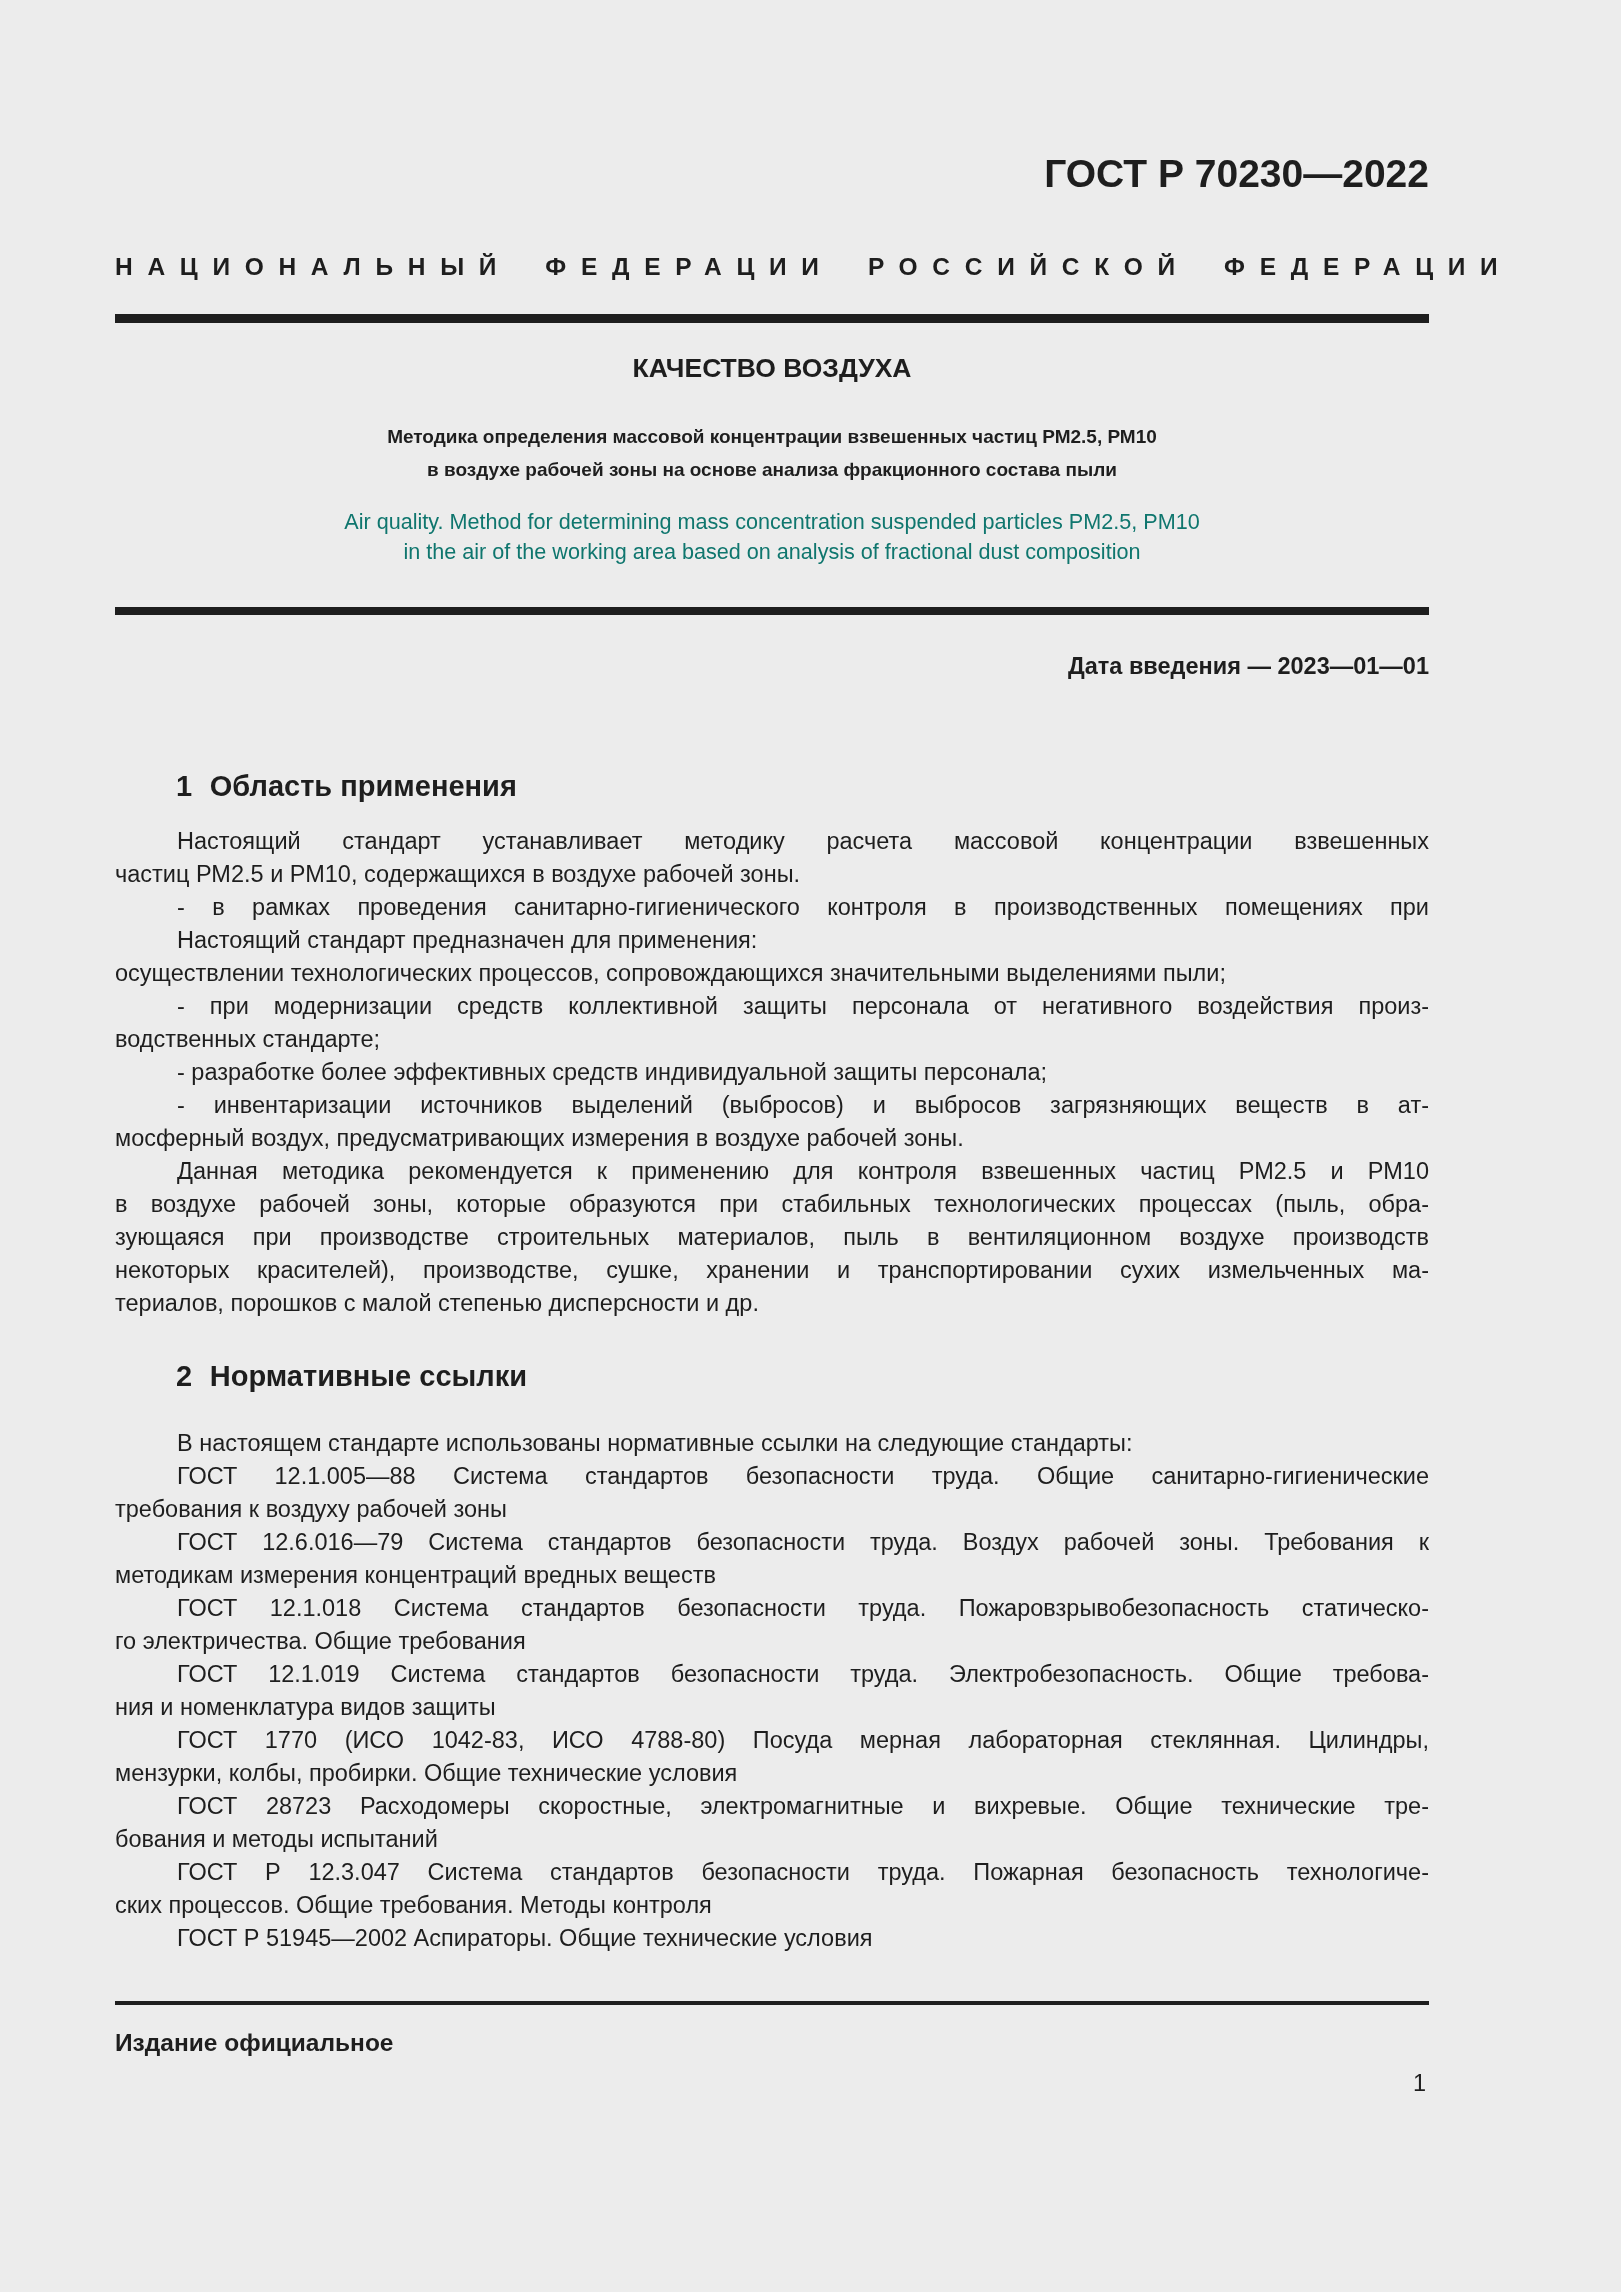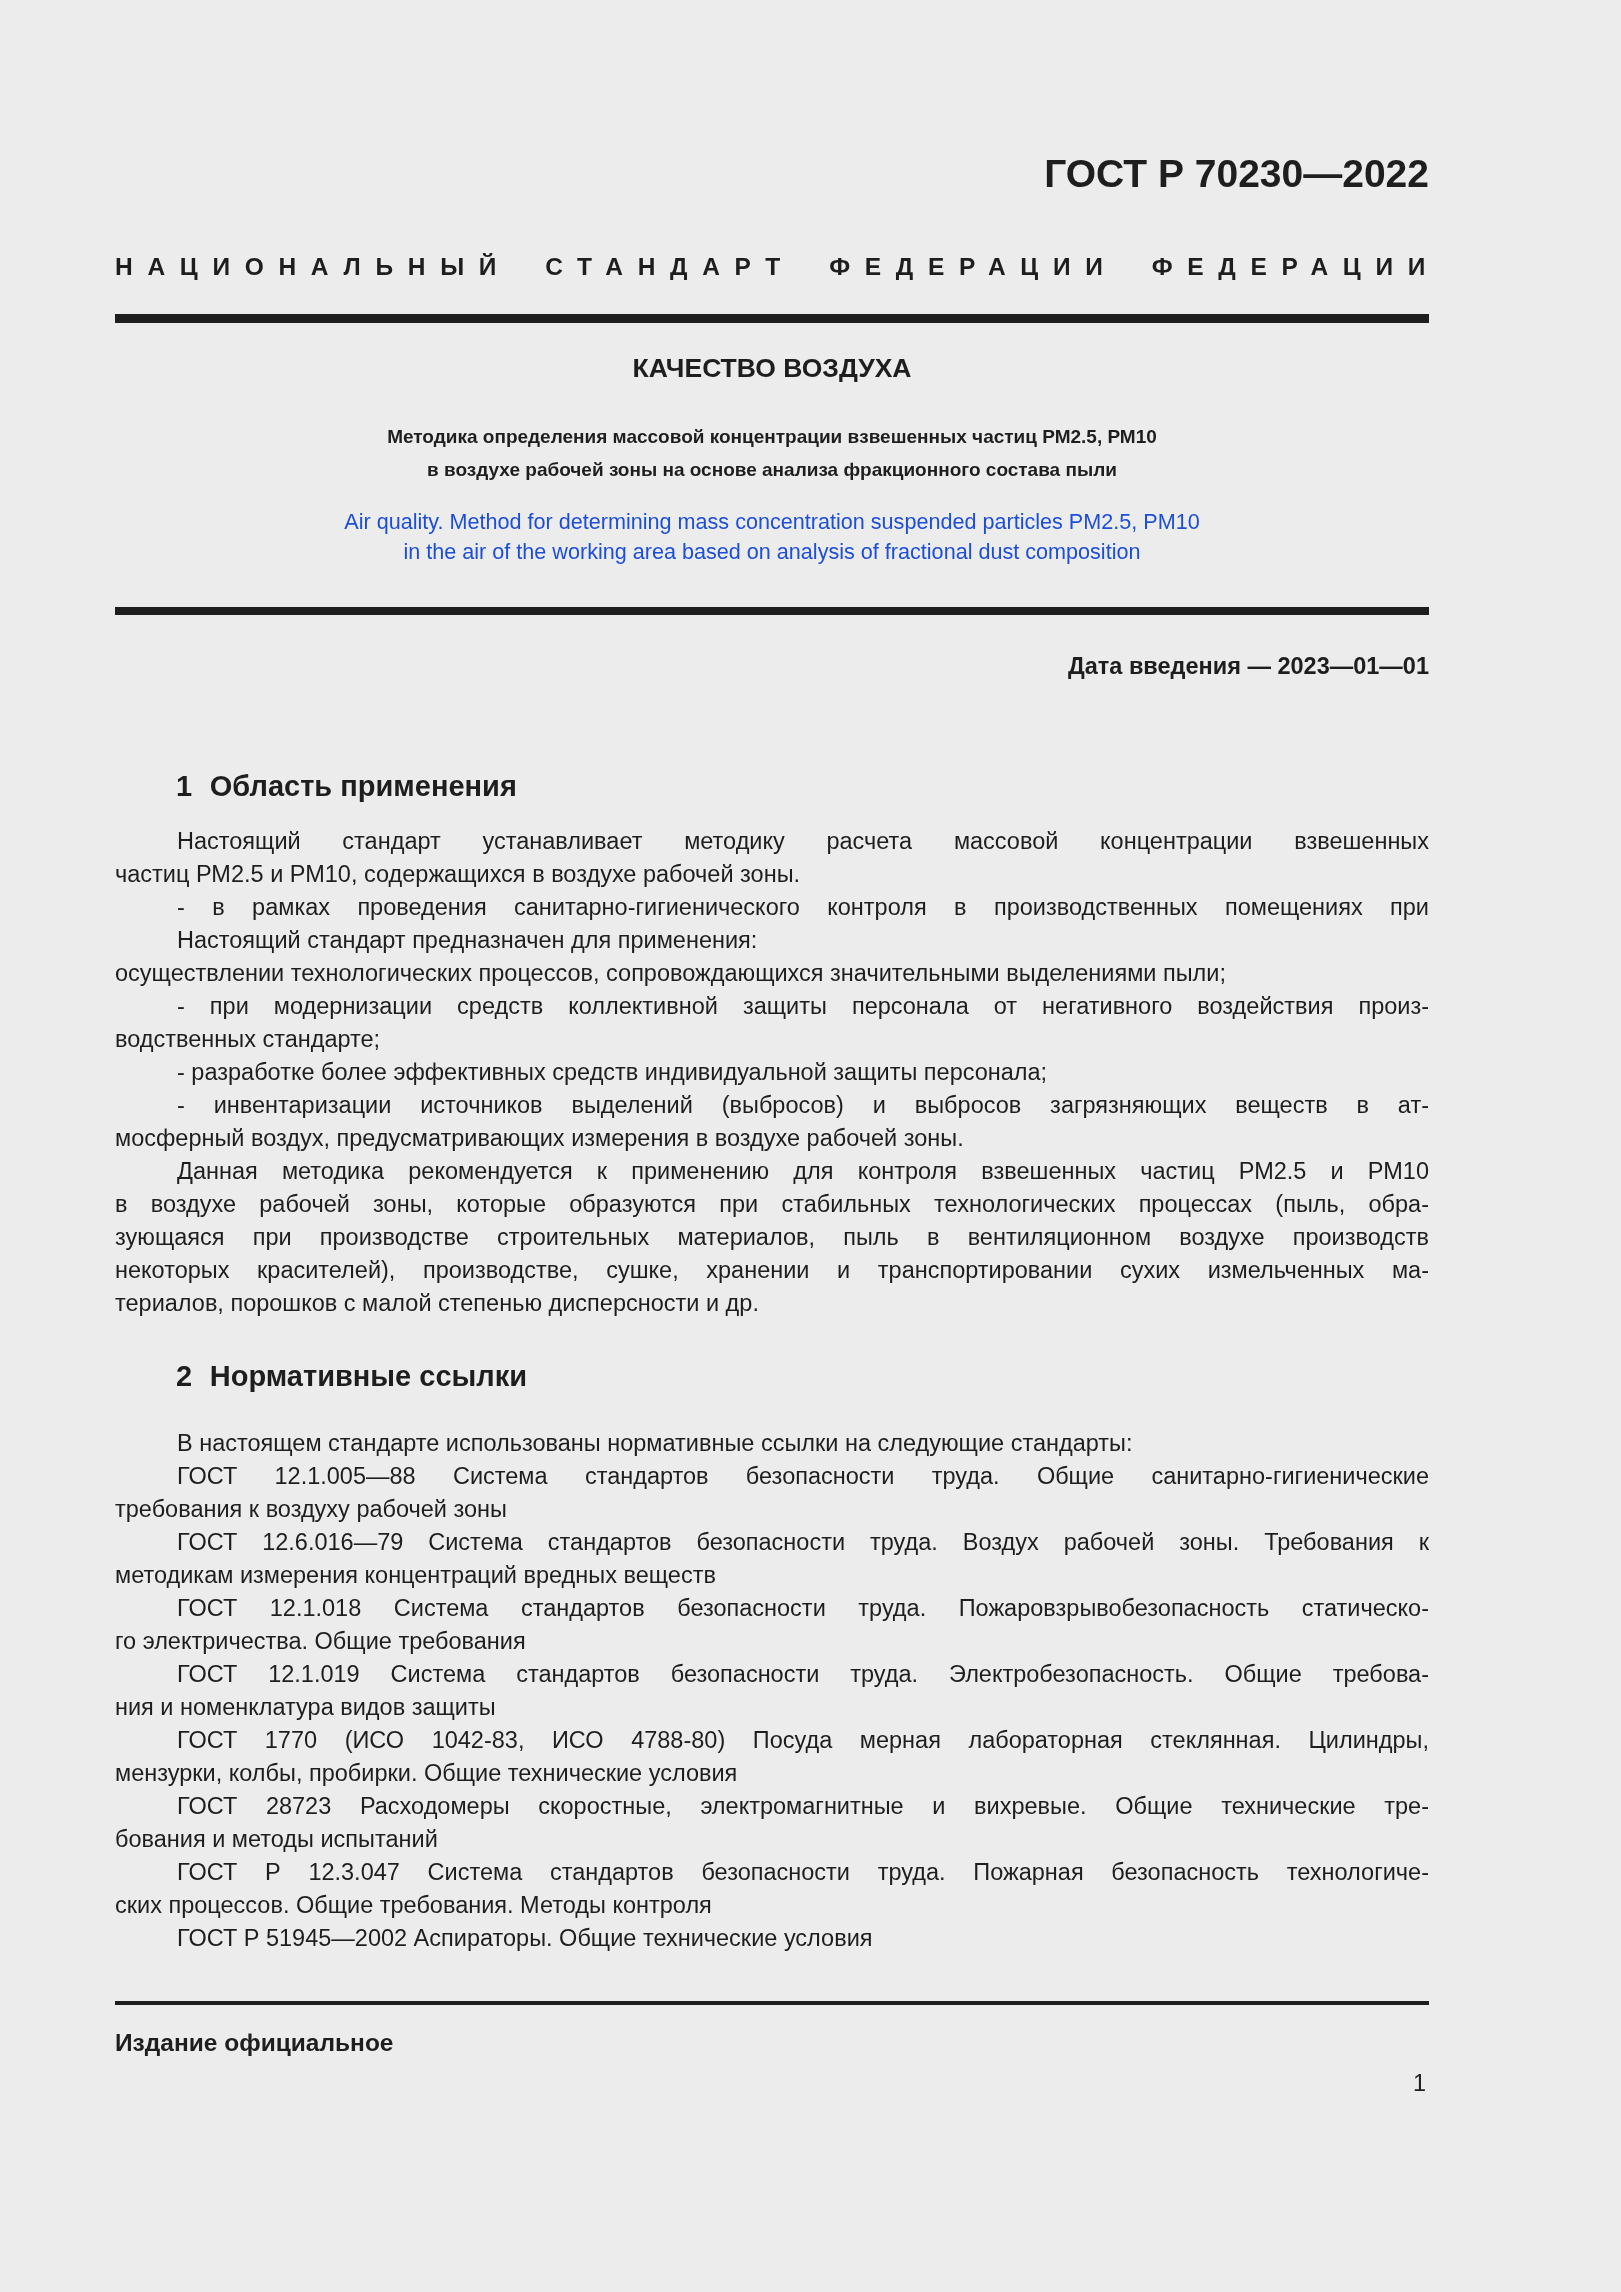--- a/index.html
+++ b/index.html
@@ -50,21 +50,21 @@
     font-weight: bold;
     font-size: 19px;
     line-height: 33px;
   }
   .title-en {
     position: absolute;
     top: 507px; left: 115px; width: 1314px;
     text-align: center;
     font-size: 21.6px;
     line-height: 30px;
-    color: #1d4ed8;
+    color: #0f766e;
   }
   .date {
     position: absolute;
     top: 653px; right: 192px;
     font-weight: bold;
     font-size: 23.5px;
   }
   .heading {
     position: absolute;
     left: 176px;
@@ -104,21 +104,21 @@
     font-size: 23.5px;
   }
 </style>
 </head>
 <body>
 
 <div class="page">
 
   <div class="doc-code">ГОСТ Р 70230—2022</div>
 
-  <div class="banner">НАЦИОНАЛЬНЫЙ СТАНДАРТ ФЕДЕРАЦИИ ФЕДЕРАЦИИ</div>
+  <div class="banner">НАЦИОНАЛЬНЫЙ ФЕДЕРАЦИИ РОССИЙСКОЙ ФЕДЕРАЦИИ</div>
 
   <div class="rule rule-top"></div>
 
   <div class="subject">КАЧЕСТВО ВОЗДУХА</div>
 
   <div class="title-ru">
     <div>Методика определения массовой концентрации взвешенных частиц РМ2.5, РМ10</div>
     <div>в воздухе рабочей зоны на основе анализа фракционного состава пыли</div>
   </div>
 

